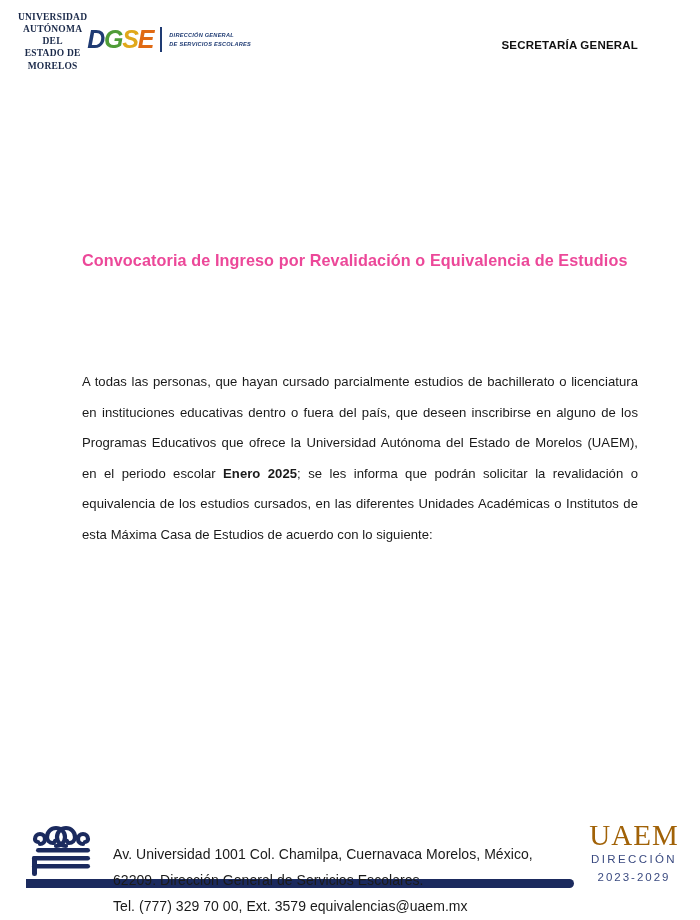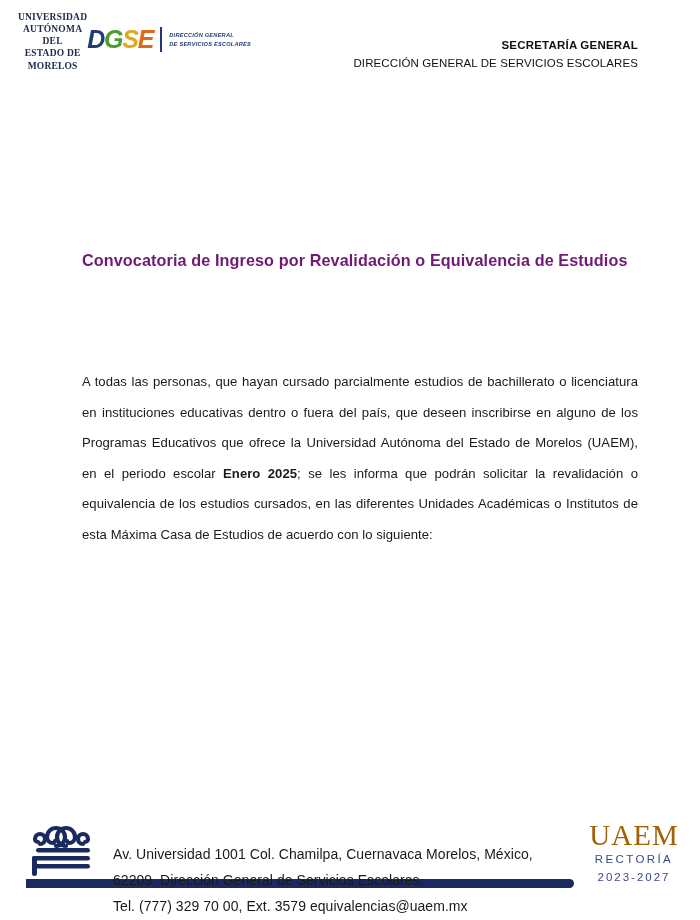--- a/index.html
+++ b/index.html
@@ -114,21 +114,21 @@
   .main {
     position: absolute;
     left: 82px;
     right: 62px;
     top: 236px;
   }
 
   .doc-title {
     font-size: 16.2px;
     font-weight: 700;
-    color: #701a75;
+    color: #ec4899;
     line-height: 1.62;
     text-align: justify;
     text-align-last: left;
     letter-spacing: 0.1px;
   }
 
   .body-text {
     margin-top: 94px;
     font-size: 13.1px;
     line-height: 2.33;
@@ -323,21 +323,20 @@
       <div class="dgse-sep"></div>
       <div class="dgse-sub">
         <div>Dirección General</div>
         <div>de Servicios Escolares</div>
       </div>
     </div>
   </div>
 
   <div class="header-right">
     <div class="sec-general">SECRETARÍA GENERAL</div>
-    <div class="dir-general">DIRECCIÓN GENERAL DE SERVICIOS ESCOLARES</div>
   </div>
 </div>
 
 <div class="main">
   <h1 class="doc-title">Convocatoria de Ingreso por Revalidación o Equivalencia de Estudios</h1>
 
   <p class="body-text"><span>A todas las personas, que hayan cursado parcialmente estudios de bachillerato o licenciatura en instituciones educativas dentro o fuera del país, que deseen inscribirse en alguno de los Programas Educativos que ofrece la Universidad Autónoma del Estado de Morelos (UAEM), en el periodo escolar </span><b>Enero 2025</b><span>; se les informa que podrán solicitar la revalidación o equivalencia de los estudios cursados, en las diferentes Unidades Académicas o Institutos de esta Máxima Casa de Estudios de acuerdo con lo siguiente:</span></p>
 </div>
 
 <div class="footer">
@@ -362,16 +361,16 @@
 
   <div class="footer-bar"></div>
 
   <div class="footer-text">
     <div>Av. Universidad 1001 Col. Chamilpa, Cuernavaca Morelos, México, 62209. Dirección General de Servicios Escolares.</div>
     <div>Tel. (777) 329 70 00, Ext. 3579   equivalencias@uaem.mx</div>
   </div>
 
   <div class="rectoria">
     <div class="rect-uaem">UAEM</div>
-    <div class="rect-word">RECTORÍA</div>
-    <div class="rect-years">2023-2027</div>
+    <div class="rect-word">DIRECCIÓN</div>
+    <div class="rect-years">2023-2029</div>
   </div>
 </div>
 
 </body></html>

